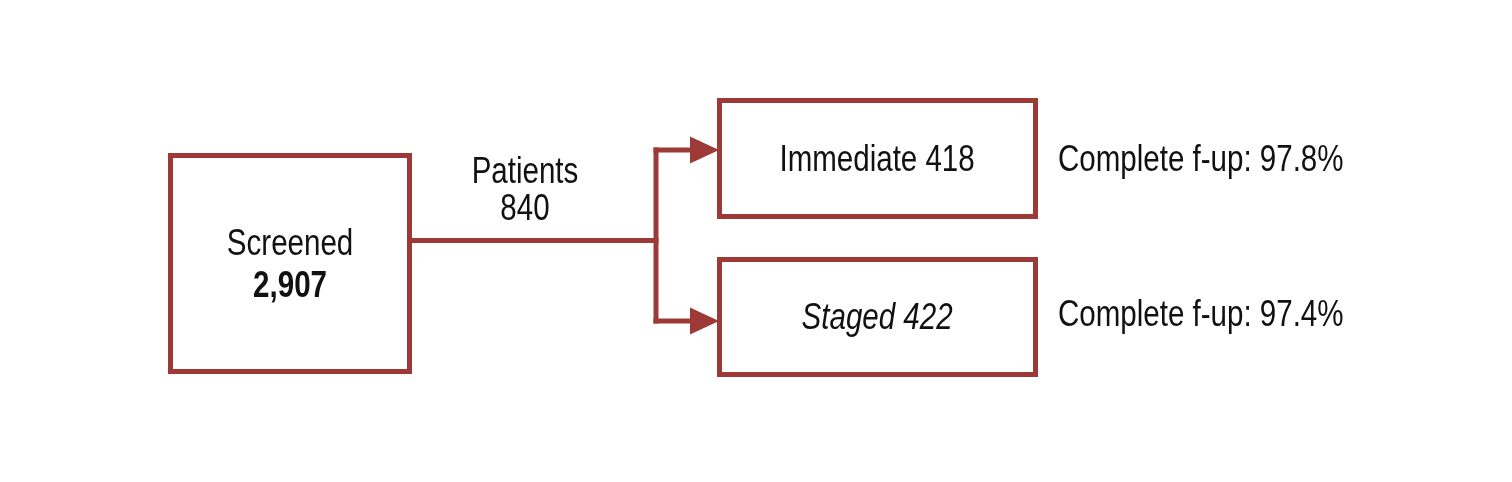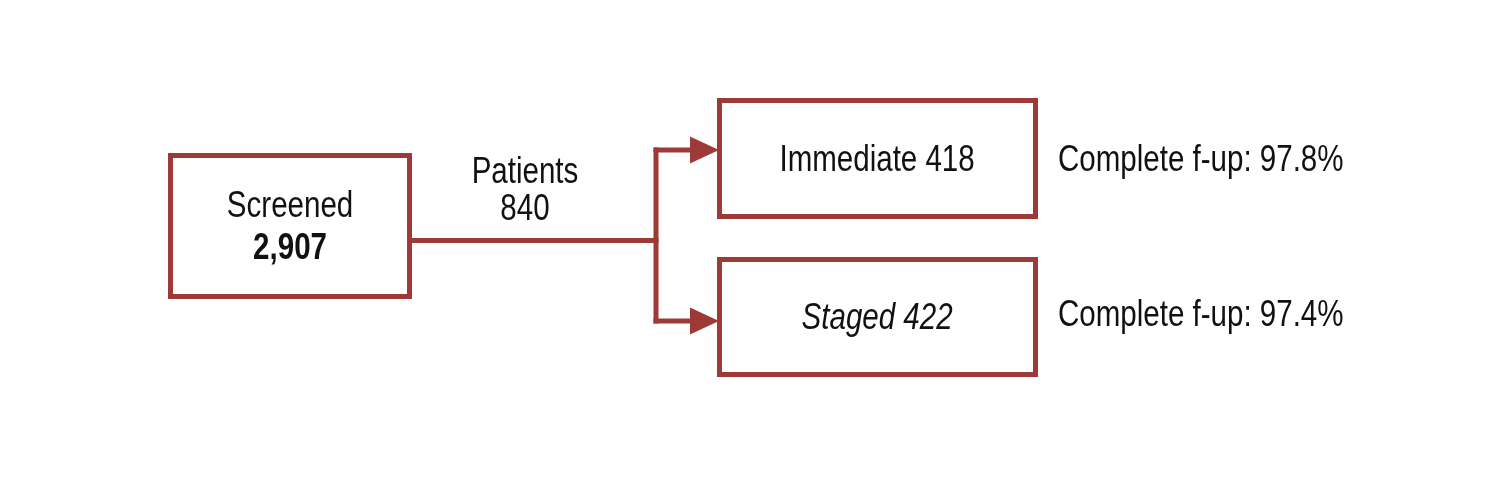--- a/index.html
+++ b/index.html
@@ -21,21 +21,21 @@
     position: absolute;
     box-sizing: border-box;
     border: 5px solid var(--accent);
     background: #fff;
     display: flex;
     flex-direction: column;
     align-items: center;
     justify-content: center;
     text-align: center;
   }
-  .box-screened { left: 168px; top: 153px; width: 244px; height: 146px; }
+  .box-screened { left: 168px; top: 153px; width: 244px; height: 221px; }
   .box-immediate { left: 717px; top: 98px;  width: 321px; height: 121px; }
   .box-staged    { left: 717px; top: 257px; width: 321px; height: 120px; font-style: italic; }
 
   
   .cond {
     transform: scaleX(0.82);
     transform-origin: center center;
   }
   .box-text {
     font-size: 36px;

